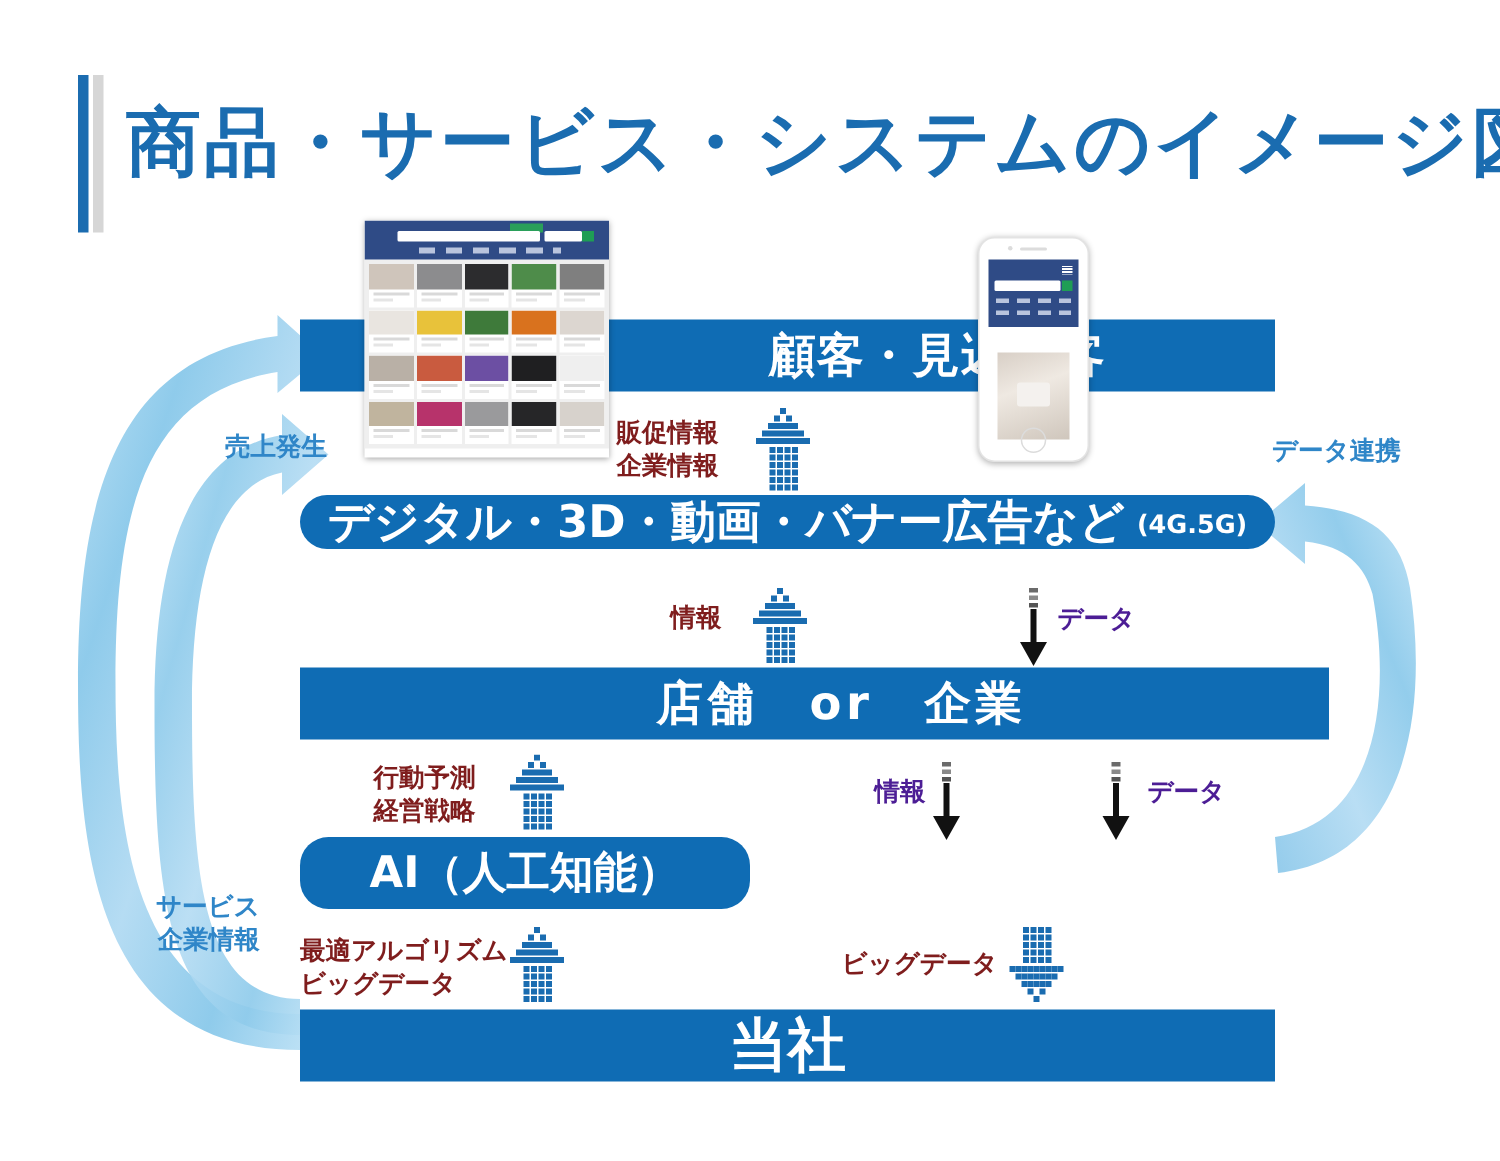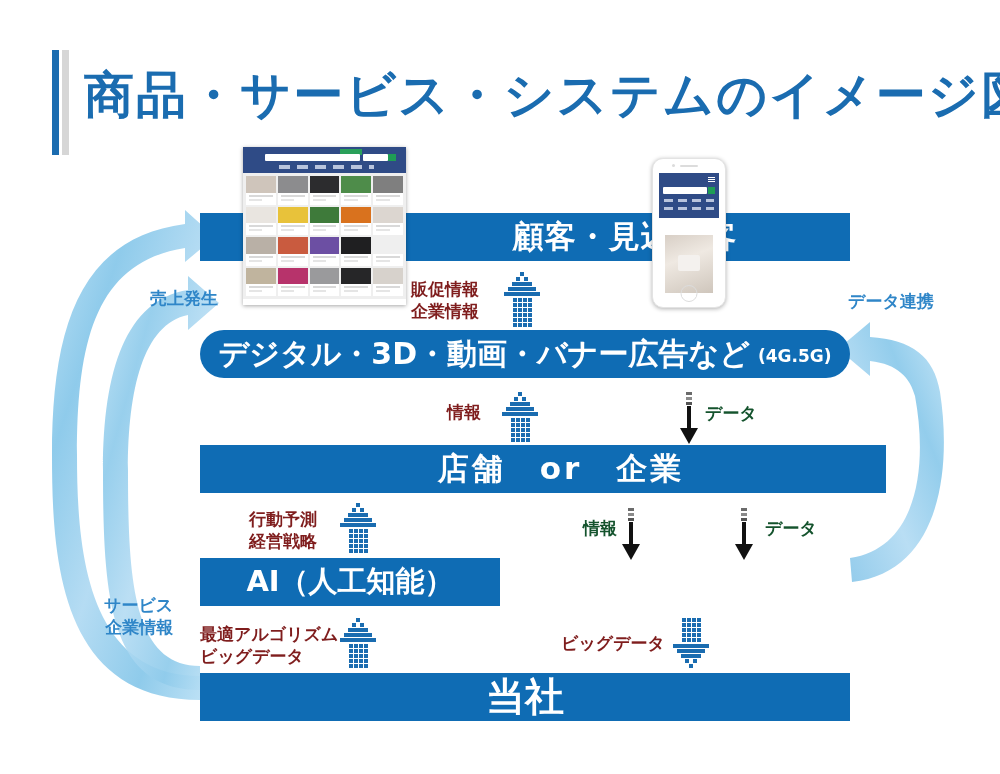--- a/index.html
+++ b/index.html
@@ -36,42 +36,42 @@
     background:#0f6cb4;
     color:#ffffff;
     display:flex;align-items:center;justify-content:center;
     font-weight:bold;
     white-space:nowrap;
     font-family:"DejaVu Sans","Liberation Sans",sans-serif;
   }
   #bar-customers{left:200px;top:213px;width:650px;height:48px;font-size:31px;}
   #bar-customers .bar-label{margin-left:200px;letter-spacing:1px;}
 
-  #bar-digital{left:200px;top:330px;width:650px;height:48px;font-size:30px;letter-spacing:0px;border-radius:25px;}
+  #bar-digital{left:200px;top:330px;width:650px;height:36px;font-size:30px;letter-spacing:0px;border-radius:25px;}
   #bar-digital .sup{font-size:17px;font-weight:bold;margin-left:8px;position:relative;top:2px;}
 
   #bar-store{left:200px;top:445px;width:650px;height:48px;font-size:31px;letter-spacing:3px;padding-left:36px;}
 
-  #bar-ai{left:200px;top:558px;width:300px;height:48px;font-size:29px;}
+  #bar-ai{left:200px;top:558px;width:300px;height:48px;font-size:29px;border-radius:19px;}
   #bar-core{left:548px;top:558px;width:302px;height:48px;font-size:29px;}
 
   #bar-company{left:200px;top:673px;width:650px;height:48px;font-size:39px;}
 
   
   .note{
     position:absolute;
     color:#7f1d1d;
     font-weight:bold;
     font-size:17px;
     line-height:22px;
     white-space:nowrap;
     font-family:"DejaVu Sans","Liberation Sans",sans-serif;
   }
   .note.lighter{color:#2f86c8;}
-  .note.dark{color:#14532d;}
+  .note.dark{color:#4c1d95;}
 
   #note-sales{left:150px;top:287px;}
   #note-data-link{left:848px;top:290px;}
   #note-promo{left:411px;top:278px;}
   #note-info-1{left:447px;top:401px;}
   #note-data-1{left:705px;top:402px;}
   #note-behavior{left:249px;top:508px;}
   #note-info-2{left:583px;top:517px;}
   #note-data-2{left:765px;top:517px;}
   #note-service{left:104px;top:594px;text-align:right;}

